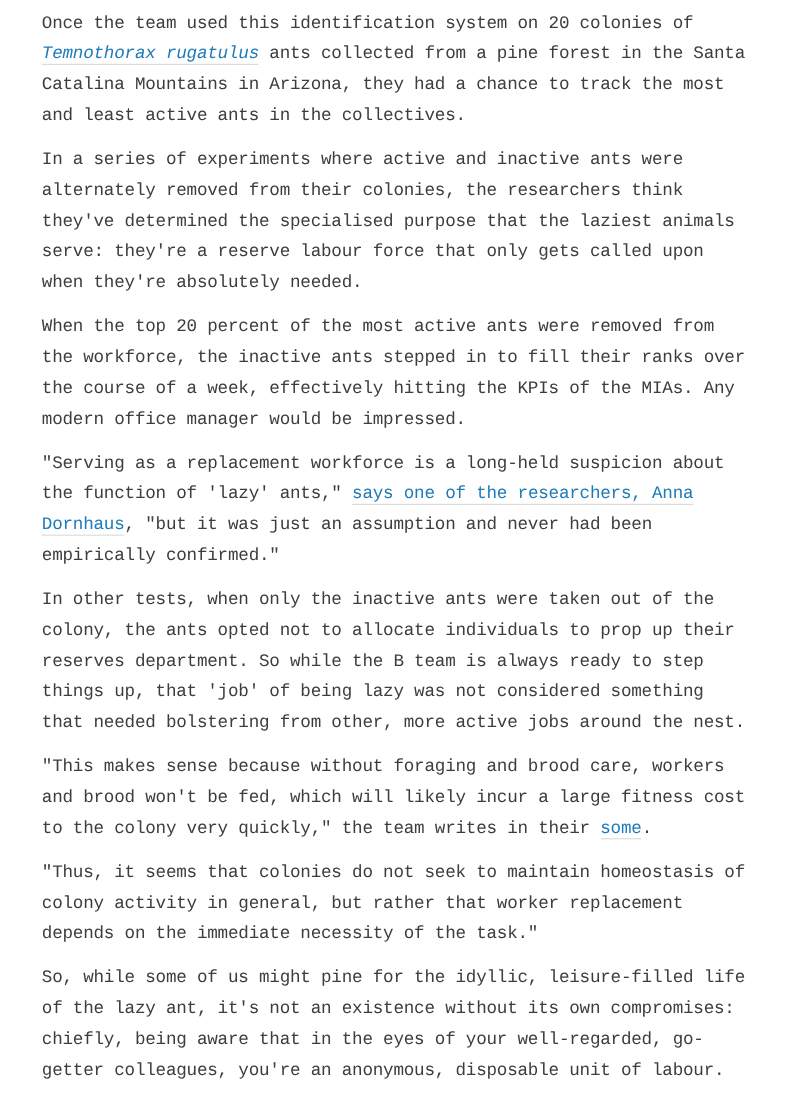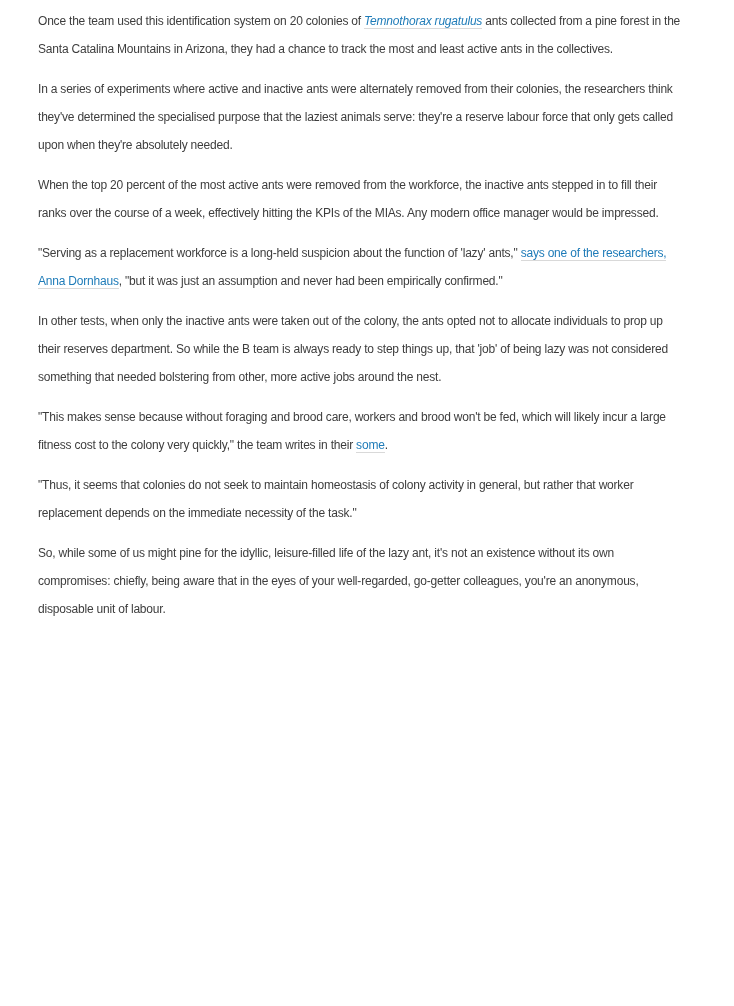--- a/index.html
+++ b/index.html
@@ -15,22 +15,22 @@
     background: var(--bg);
   }
   .page {
     width: 734px;
     min-height: 1006px;
     background: var(--bg);
     padding: 7px 50px 20px 38px;
   }
   .article {
     color: var(--text);
-    font-family: Liberation Sans, sans-serif;
-    font-size: 12px;
+    font-family: Liberation Mono, monospace;
+    font-size: 16px;
     line-height: 28px;
     letter-spacing: -0.2px;
   }
   .article p.para {
     margin: 0 0 12px 0;
   }
   .article a.link {
     color: var(--link);
     text-decoration: none;
     border-bottom: 1px solid var(--underline);

